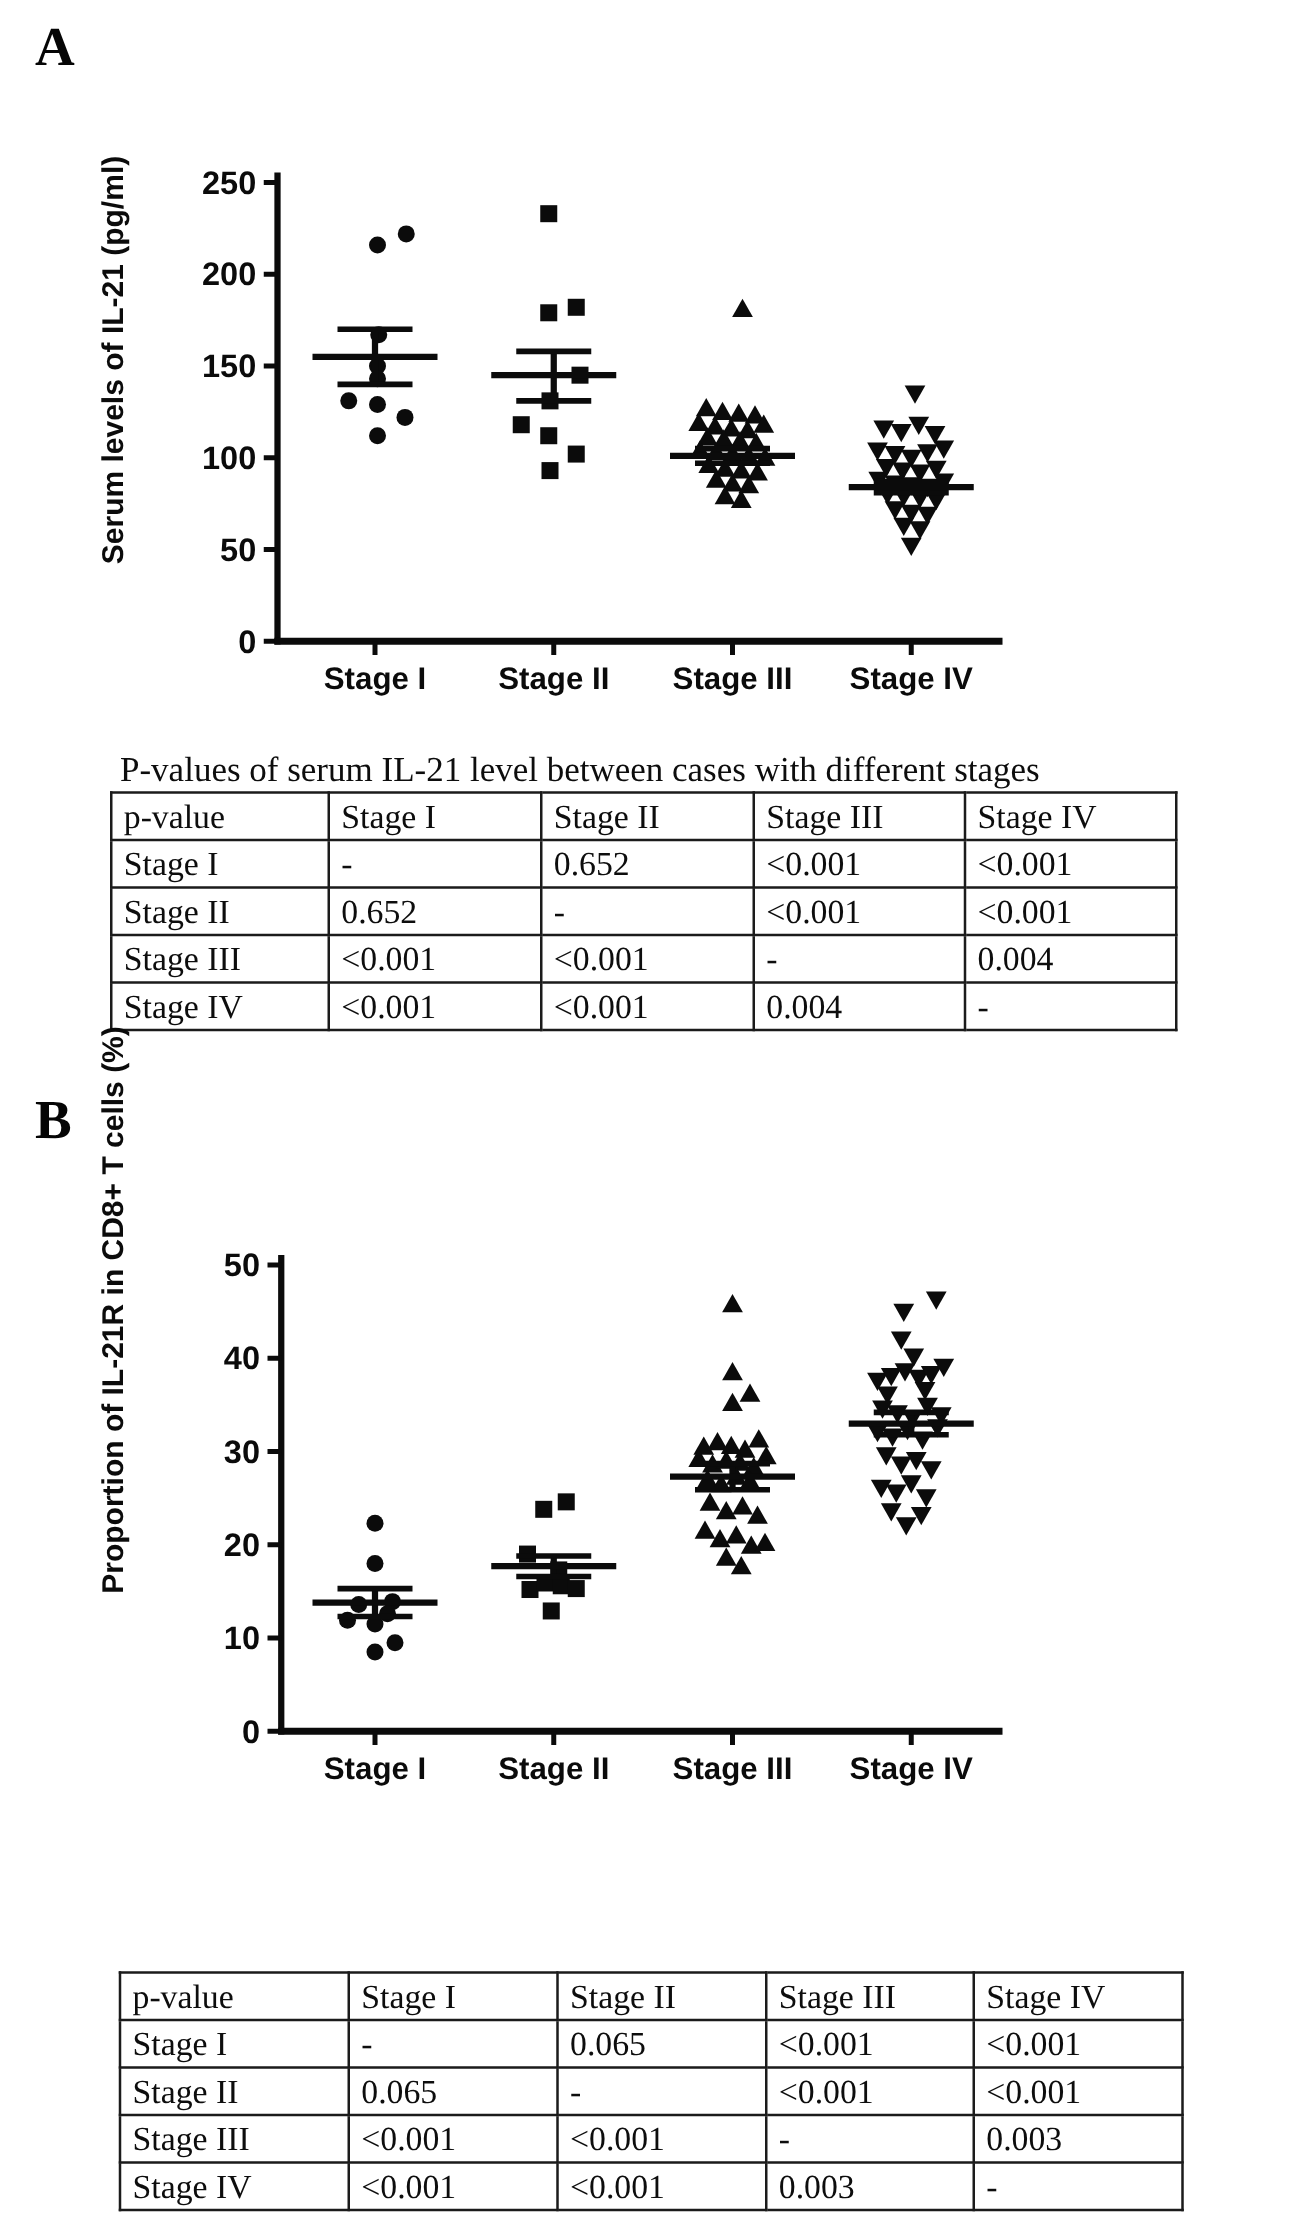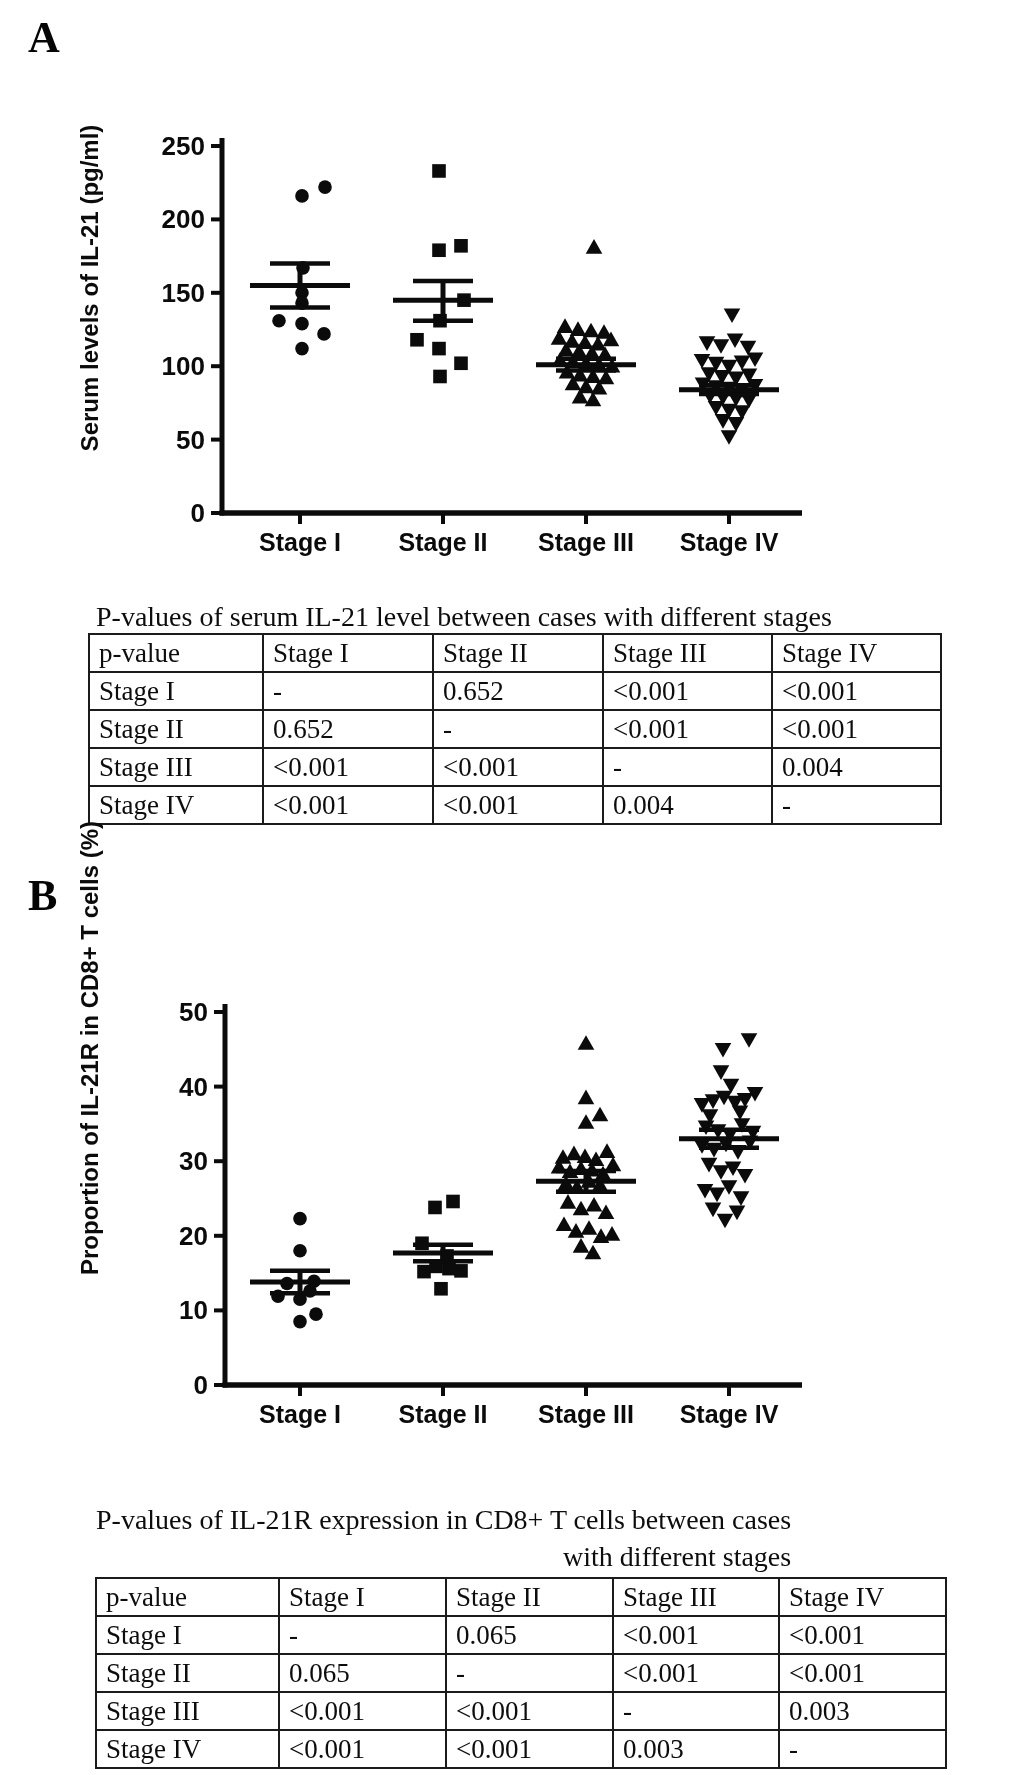--- a/index.html
+++ b/index.html
@@ -326,24 +326,20 @@
         <polygon points="713,437.14399999999995 721.3,422.544 704.7,422.544" fill="#0b0b0b"></polygon>
         <polygon points="725,448.334 733.3,433.73400000000004 716.7,433.73400000000004" fill="#0b0b0b"></polygon>
         <polygon points="737,440.128 745.3,425.528 728.7,425.528" fill="#0b0b0b"></polygon>
         <line x1="729" y1="367.772" x2="729" y2="349.86799999999994" stroke="#0b0b0b" stroke-width="5" stroke-linecap="butt"></line>
         <line x1="699" y1="349.86799999999994" x2="759" y2="349.86799999999994" stroke="#0b0b0b" stroke-width="4.5" stroke-linecap="butt"></line>
         <line x1="699" y1="367.772" x2="759" y2="367.772" stroke="#0b0b0b" stroke-width="4.5" stroke-linecap="butt"></line>
         <line x1="679" y1="358.82" x2="779" y2="358.82" stroke="#0b0b0b" stroke-width="5" stroke-linecap="butt"></line>
       </g>
     </svg>
 
-  <div class="table-title" style="left:96px;top:1501px;">
-    <div>P-values of  IL-21R expression in CD8+ T cells between cases</div>
-    <div>with different stages</div>
-  </div>
 
   <table class="ptable" style="left:95px;top:1577px;width:850px;">
     <colgroup>
         <col style="width:183px">
         <col style="width:167px">
         <col style="width:167px">
         <col style="width:166px">
         <col style="width:167px">
       </colgroup>
     <tbody>

